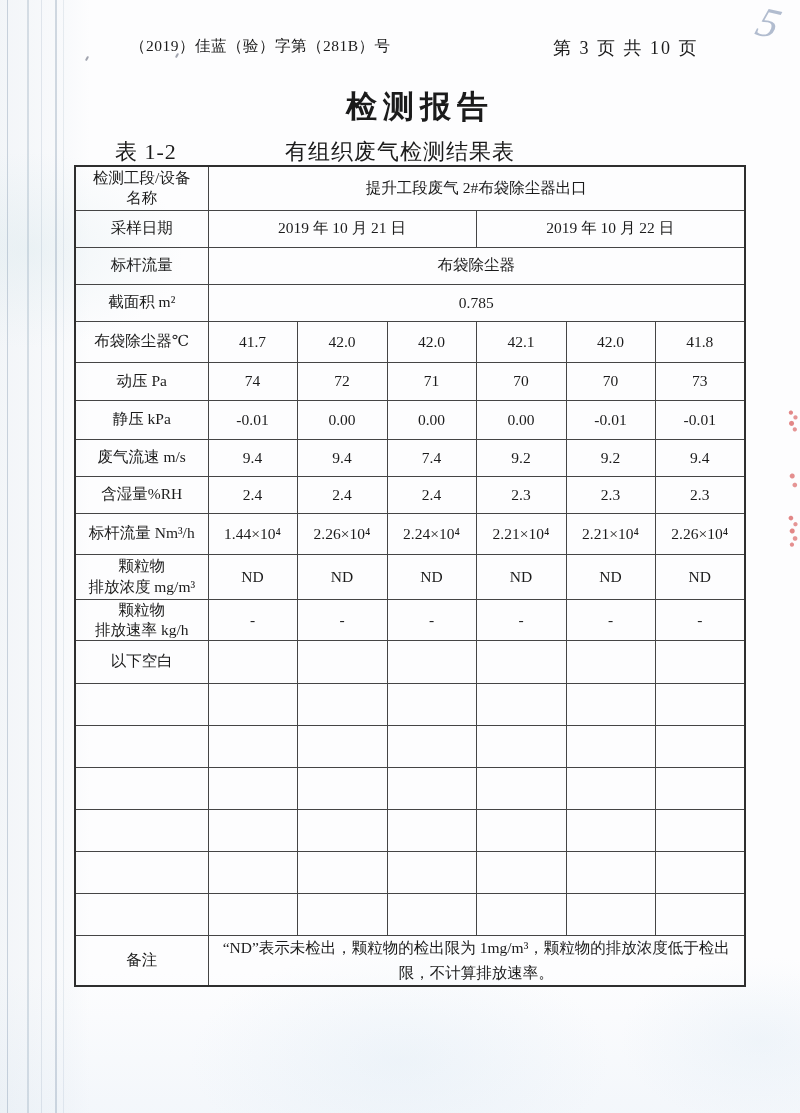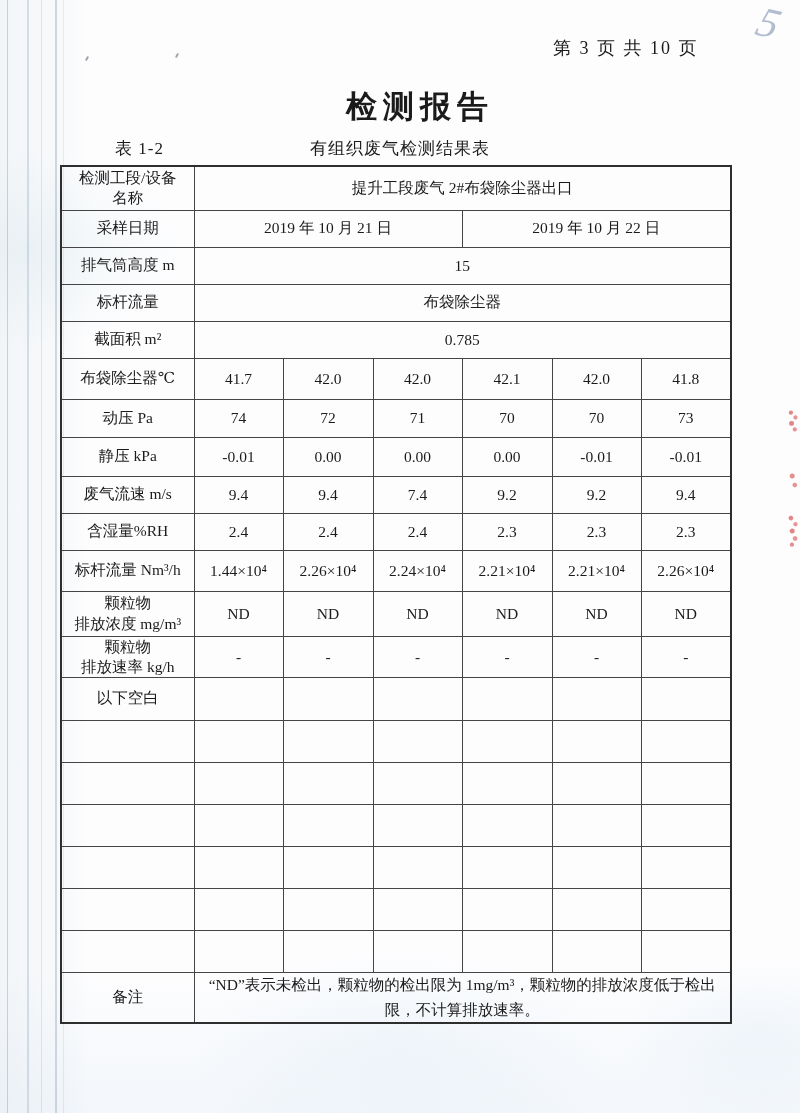--- a/index.html
+++ b/index.html
@@ -72,26 +72,26 @@
   .sp2 { left: 176px; top: 53px; }
 
   .hdr-doc  { position: absolute; left: 130px; top: 36px; font-size: 15.5px; letter-spacing: .5px; }
   .hdr-page { position: absolute; left: 553px; top: 36px; font-size: 18px; letter-spacing: 2px; }
 
   .title {
     position: absolute; top: 86px; left: 0; width: 800px; margin: 0;
     text-align: center; font-size: 31px; font-weight: 700; letter-spacing: 6px; padding-left: 20px;
   }
 
-  .caption { position: absolute; top: 137px; left: 65px; width: 670px; height: 24px; font-size: 17px; }
+  .caption { position: absolute; top: 137px; left: 65px; width: 670px; height: 24px; font-size: 22px; }
   .cap-label { position: absolute; left: 50px; top: 0; letter-spacing: 1px; }
   .cap-title { display: block; text-align: center; letter-spacing: 1px; }
 
   table.report {
-    position: absolute; left: 60px; top: 165px;
+    position: absolute; left: 74px; top: 165px;
     width: 670px; border-collapse: collapse; table-layout: fixed;
     border: 2px solid #2e2e2e;
     padding-left: 36px;
   }
   table.report td {
     border: 1px solid #454545;
     text-align: center; vertical-align: middle;
     font-size: 15.5px; padding: 0; overflow: hidden;
   }
   td.pre { white-space: pre-line; line-height: 1.3; }
@@ -110,20 +110,21 @@
   <div class="scanline sl4"></div>
   <div class="scanline sl5"></div>
   <div class="speck sp1"></div>
   <div class="speck sp2"></div>
   <div class="redmark rm1"></div>
   <div class="redmark rm2"></div>
   <div class="redmark rm3"></div>
 
   <div class="handwriting">5</div>
 
+  <div class="hdr-doc">（2019）佳蓝（验）字第（281B）号</div>
   <div class="hdr-page">第 3 页 共 10 页</div>
 
   <h1 class="title">检测报告</h1>
 
   <div class="caption">
     <span class="cap-label">表 1-2</span>
     <span class="cap-title">有组织废气检测结果表</span>
   </div>
 
   <table class="report">
@@ -141,24 +142,20 @@
         <td class="pre">检测工段/设备
 名称</td>
         <td colspan="6">提升工段废气 2#布袋除尘器出口</td>
       </tr>
       <tr style="height:37px">
         <td>采样日期</td>
         <td colspan="3">2019 年 10 月 21 日</td>
         <td colspan="3">2019 年 10 月 22 日</td>
       </tr>
       <tr style="height:37px">
-        <td>排气筒高度 m</td>
-        <td colspan="6">15</td>
-      </tr>
-      <tr style="height:37px">
         <td>标杆流量</td>
         <td colspan="6">布袋除尘器</td>
       </tr>
       <tr style="height:37px">
         <td>截面积 m²</td>
         <td colspan="6">0.785</td>
       </tr>
 
       <tr style="height:41px">
         <td>布袋除尘器℃</td>

